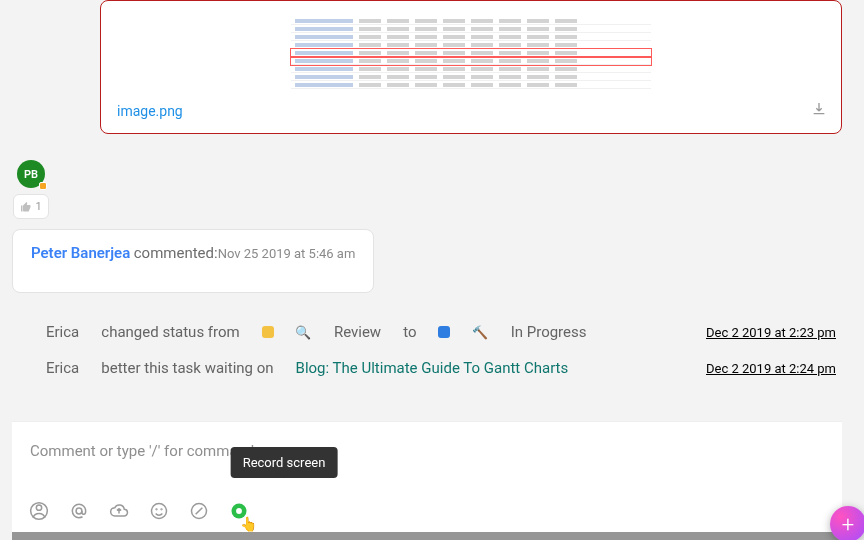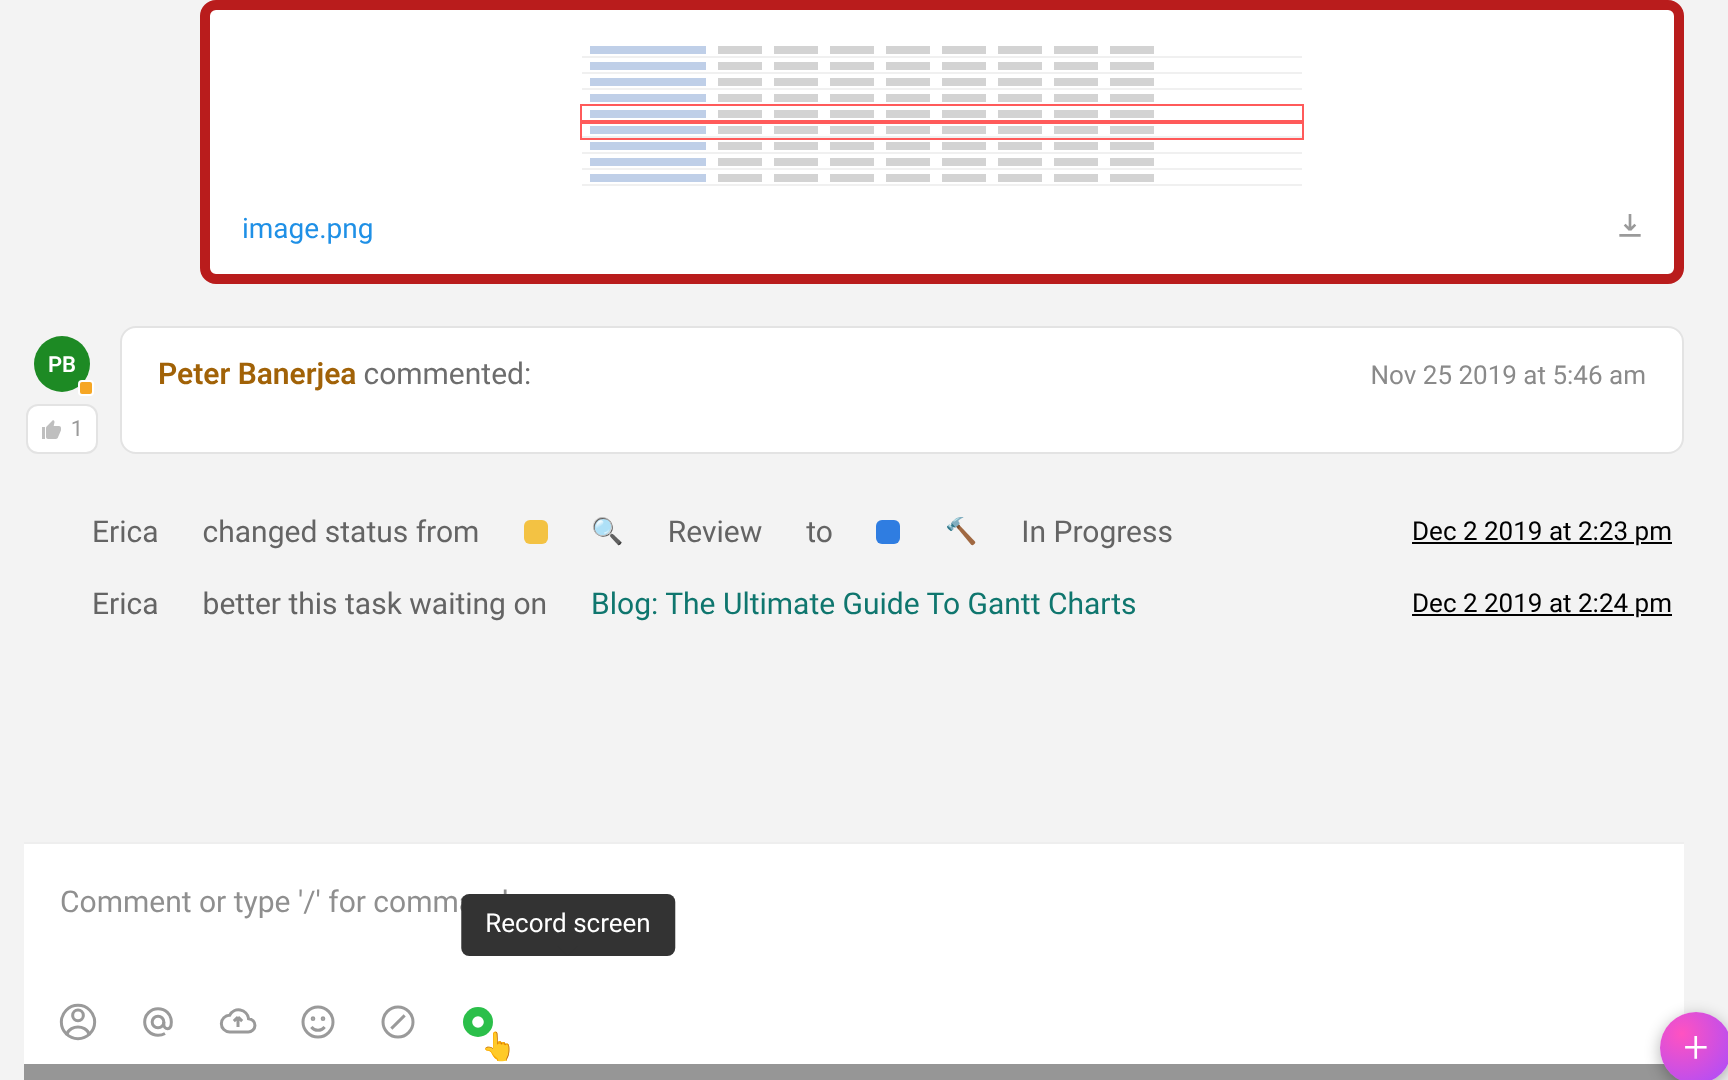--- a/index.html
+++ b/index.html
@@ -16,21 +16,21 @@
     width: 100%;
     height: 100%;
     padding: 0 22px 0 12px;
     display: flex;
     flex-direction: column;
     position: relative;
   }
   .attachment-card {
     margin-left: 88px;
     background: #fff;
-    border: 5px solid #b91c1c;
+    border: 1px solid #b91c1c;
     border-radius: 8px;
     padding: 10px 16px 14px;
     position: relative;
   }
   .attachment-preview {
     height: 86px;
     background: #fff;
     display: flex;
     align-items: center;
     justify-content: center;
@@ -53,23 +53,24 @@
   }
   .dl {
     position: absolute;
     right: 14px;
     bottom: 12px;
     color: #9a9a9a;
     font-size: 16px;
   }
   .comment-block {
     display: flex;
-    align-items: center;
+    align-items: flex-start;
     gap: 10px;
     margin-top: 20px;
+    flex-direction: column;
   }
   .avatar {
     width: 28px;
     height: 28px;
     border-radius: 50%;
     background: #1d8a24;
     color: #fff;
     font-size: 11px;
     font-weight: 600;
     display: flex;
@@ -84,21 +85,21 @@
     position:absolute; bottom:-2px; right:-2px; border-radius:2px;
   }
   .comment-card {
     background: #fff;
     border: 1px solid #e3e3e3;
     border-radius: 8px;
     padding: 14px 18px 18px;
     flex: 1;
   }
   .comment-head { display:flex; justify-content:space-between; align-items:baseline; margin-bottom:12px;}
-  .author { font-weight:600; color:#a16207; font-size: 15px;}
+  .author { font-weight:600; color:#3b82f6; font-size: 15px;}
   .verb { color:#6d6d6d; font-size: 15px;}
   .ts { color:#8a8a8a; font-size: 13px;}
   .comment-body { color:#333; font-size: 15px; line-height:1.65;}
   .mention { color:#f06b3e;}
   .like-col {
     width: 38px;
     flex-shrink:0;
     display:flex;
     flex-direction:column;
     align-items:center;

